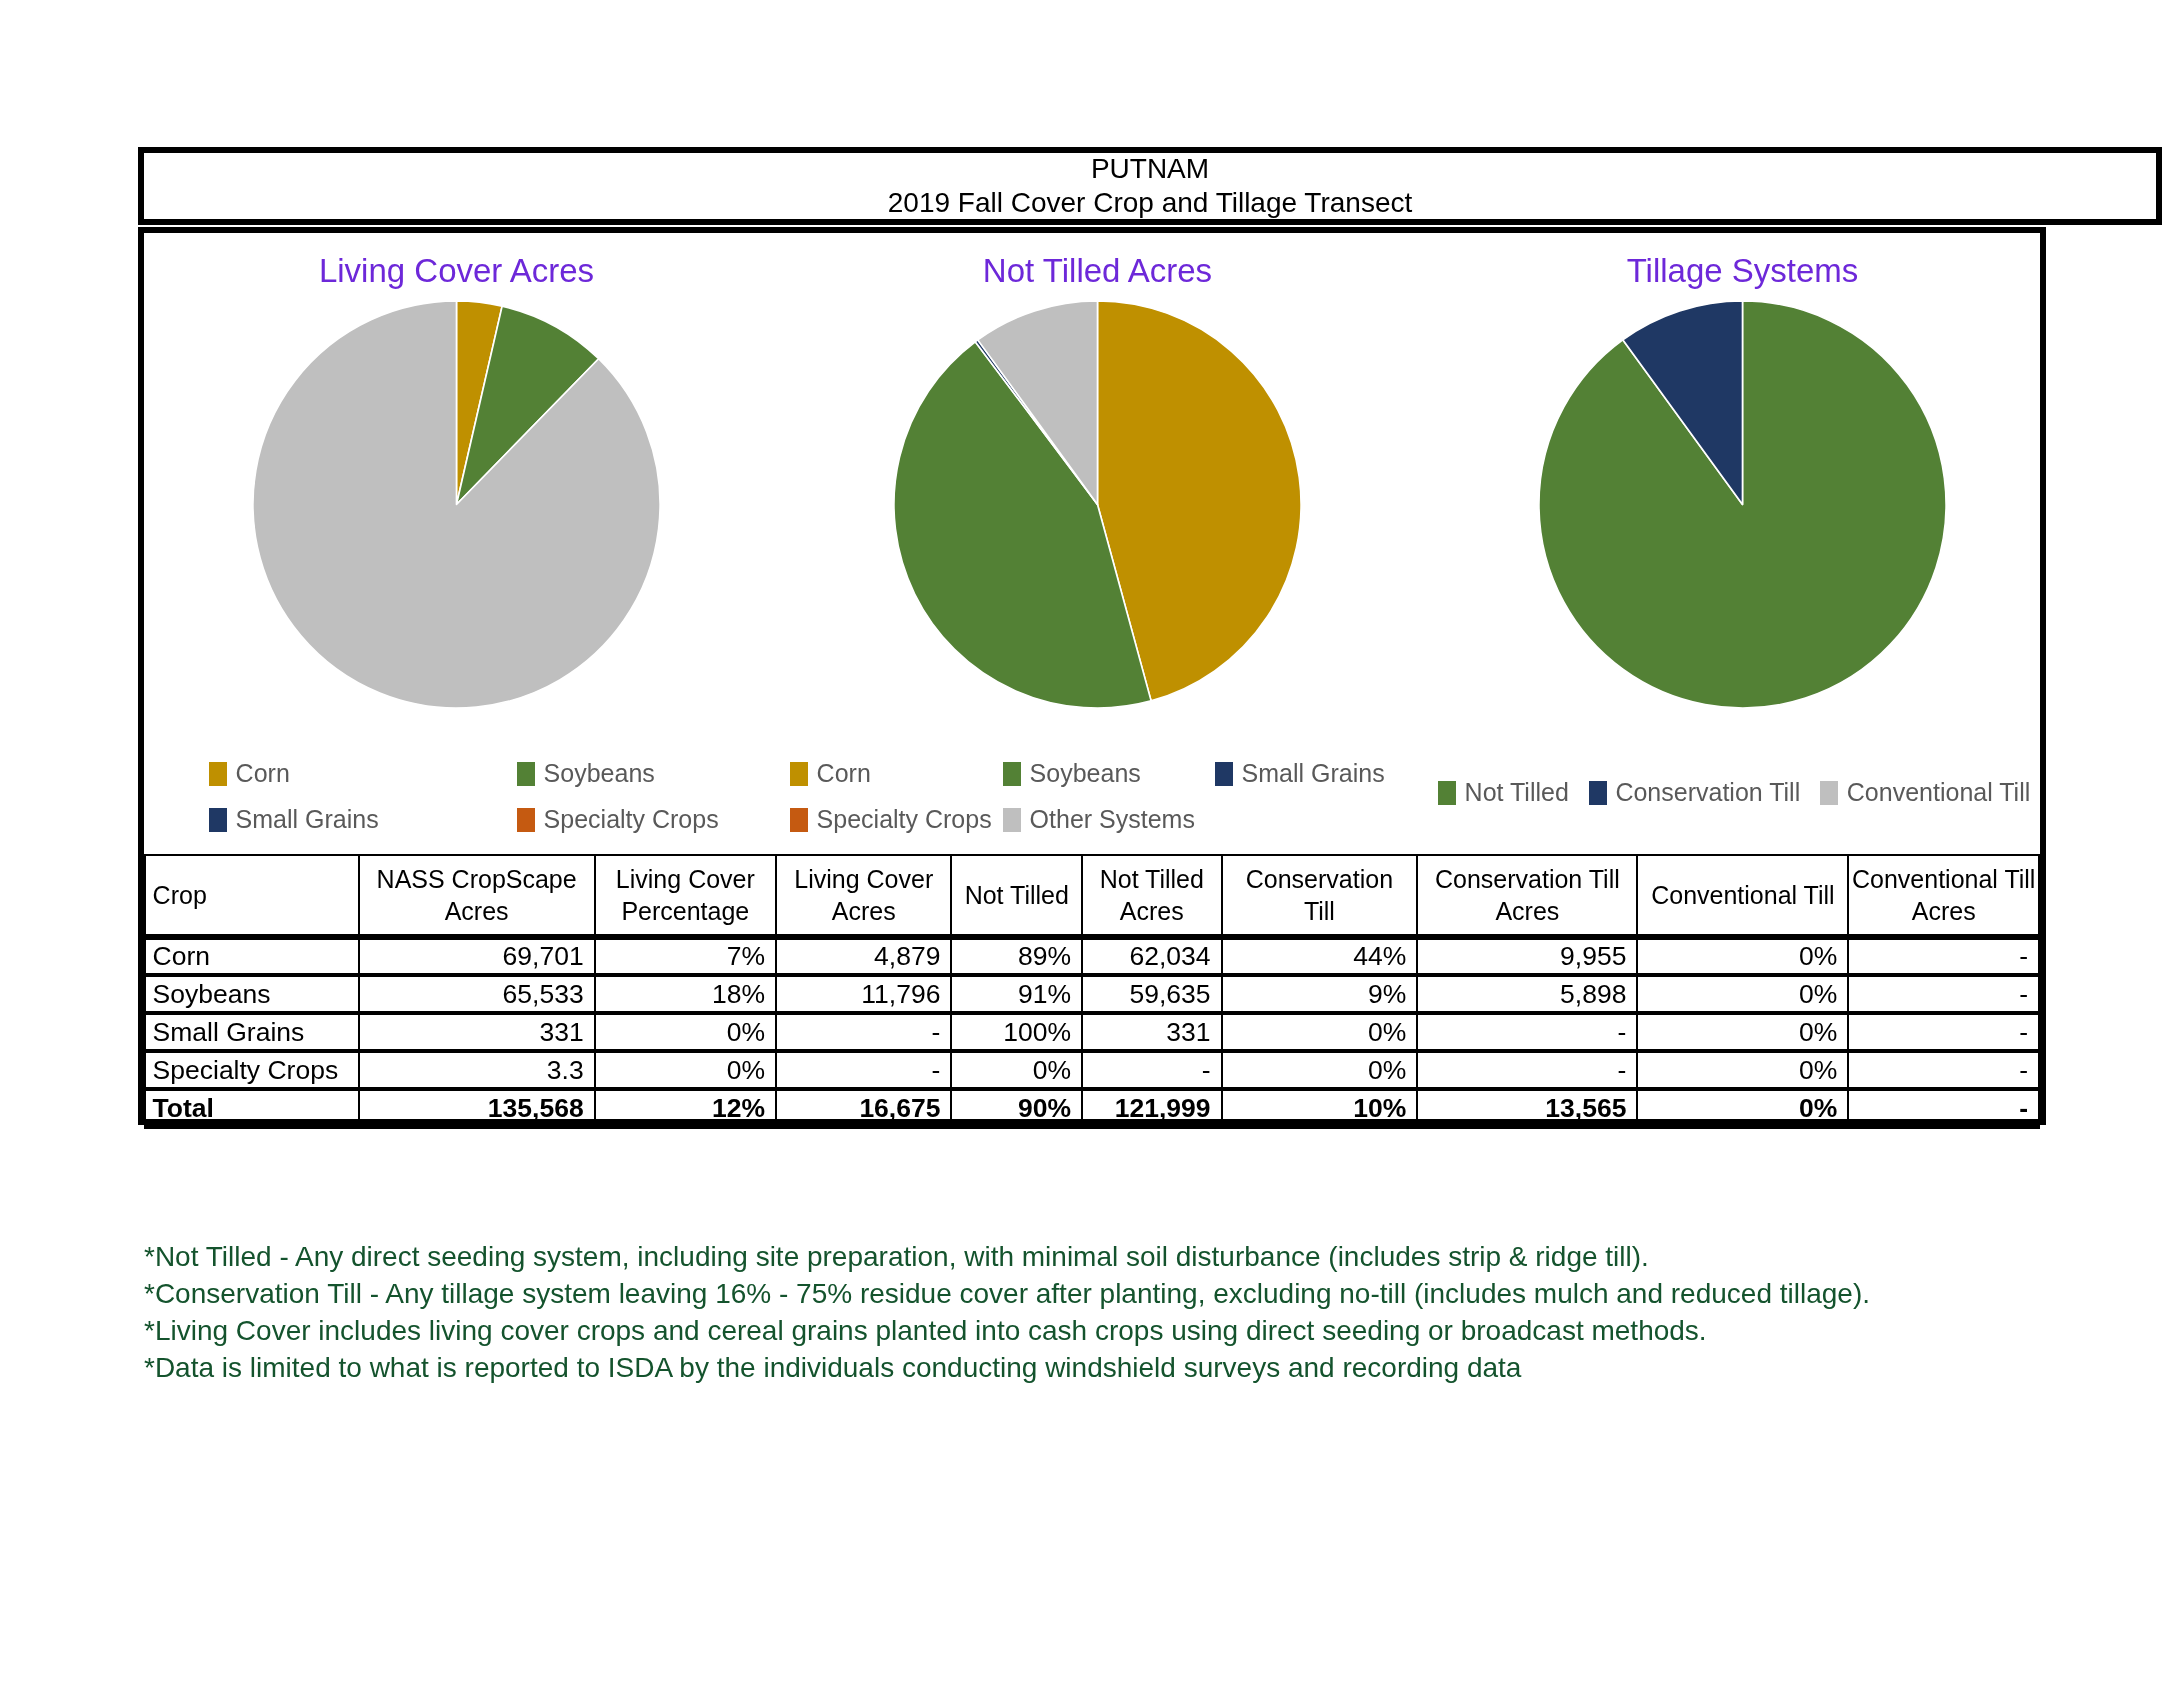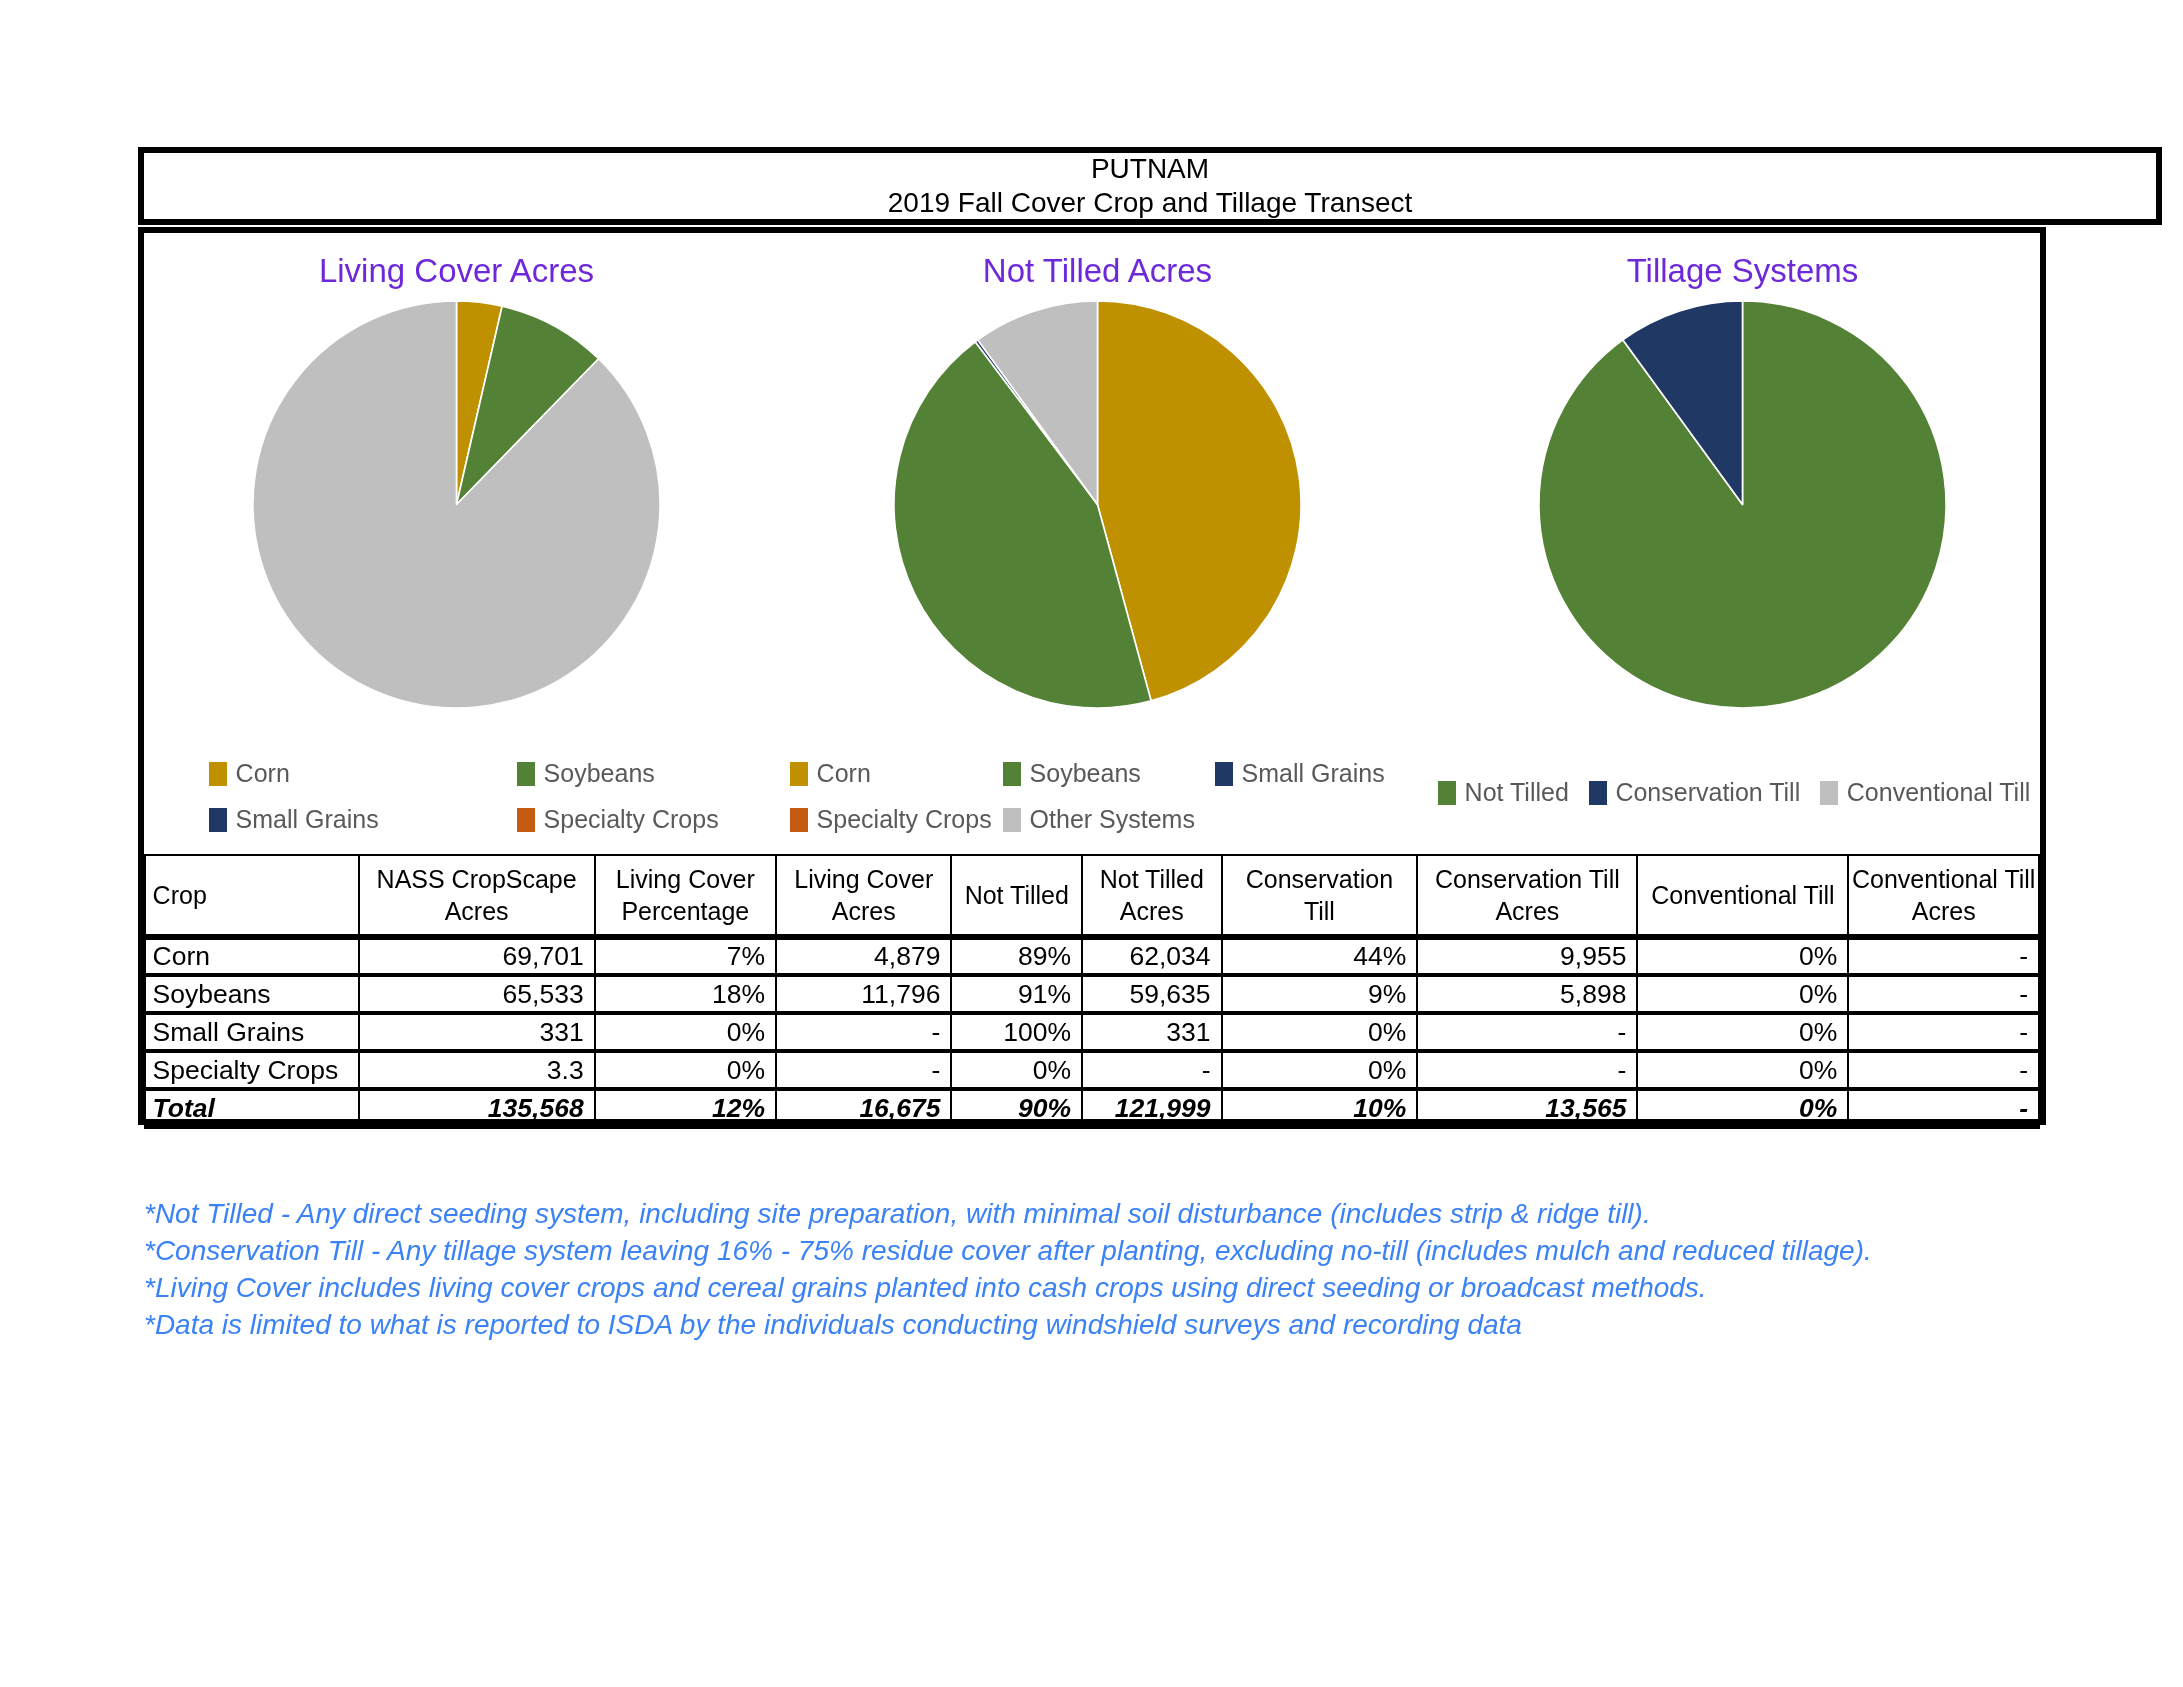--- a/index.html
+++ b/index.html
@@ -87,34 +87,33 @@
     text-align: center;
     height: 78px;
     border-bottom: 6px solid #000000;
   }
   thead th.label { text-align: left; padding-left: 6.6px; }
   thead th span { display: block; white-space: nowrap; }
   tbody tr { height: 38px; }
   tbody td { border-top: 4px solid #000000; border-bottom: 4px solid #000000; }
   td.label { text-align: left; padding-left: 6.6px; }
   td.num   { text-align: right; padding-right: 10px; margin-top: 44px; }
-  tr.total td { font-weight: bold; font-style: italic; }
+  tr.total td { font-weight: bold; }
 
   col.c0 { width: 11.28%; } col.c1 { width: 12.46%; } col.c2 { width: 9.58%; }
   col.c3 { width: 9.26%; }  col.c4 { width: 6.90%; }  col.c5 { width: 7.36%; }
   col.c6 { width: 10.34%; } col.c7 { width: 11.62%; } col.c8 { width: 11.14%; }
   col.c9 { width: 10.06%; }
 
   #footnotes {
     position: absolute;
-    left: 144px; top: 1195px;
+    left: 144px; top: 1238px;
     font-size: 28px;
     line-height: 37px;
-    color: #3b82f6;
-    font-style: italic;
+    color: #14532d;
   }
 </style>
 </head>
 <body>
 
 <div id="page">
 
   <div id="title-box" class="box">
     <div>PUTNAM</div>
     <div>2019 Fall Cover Crop and Tillage Transect</div>

